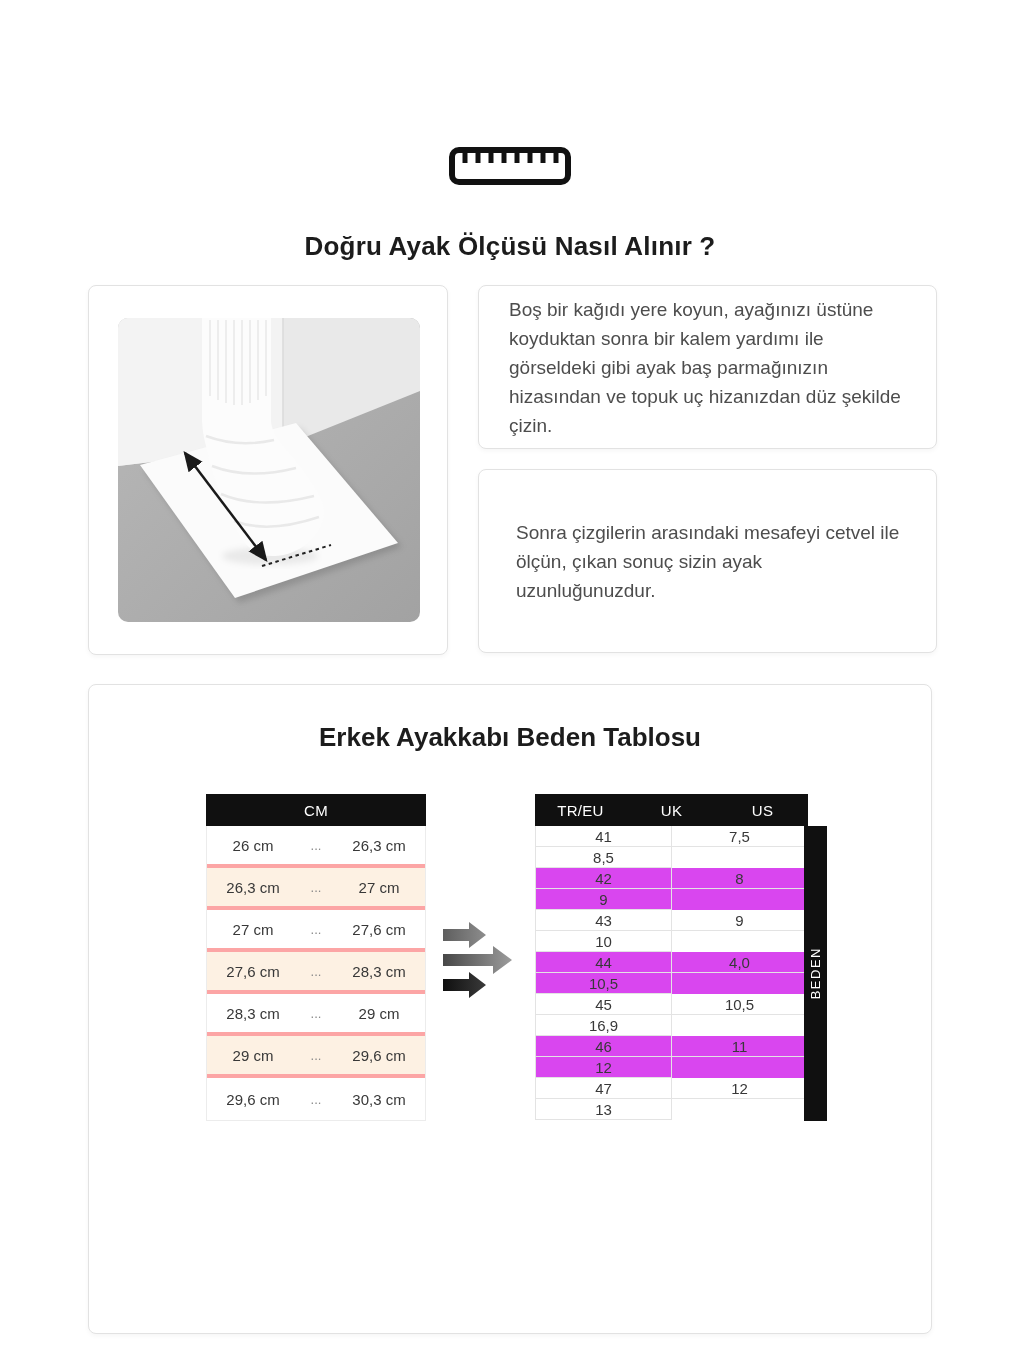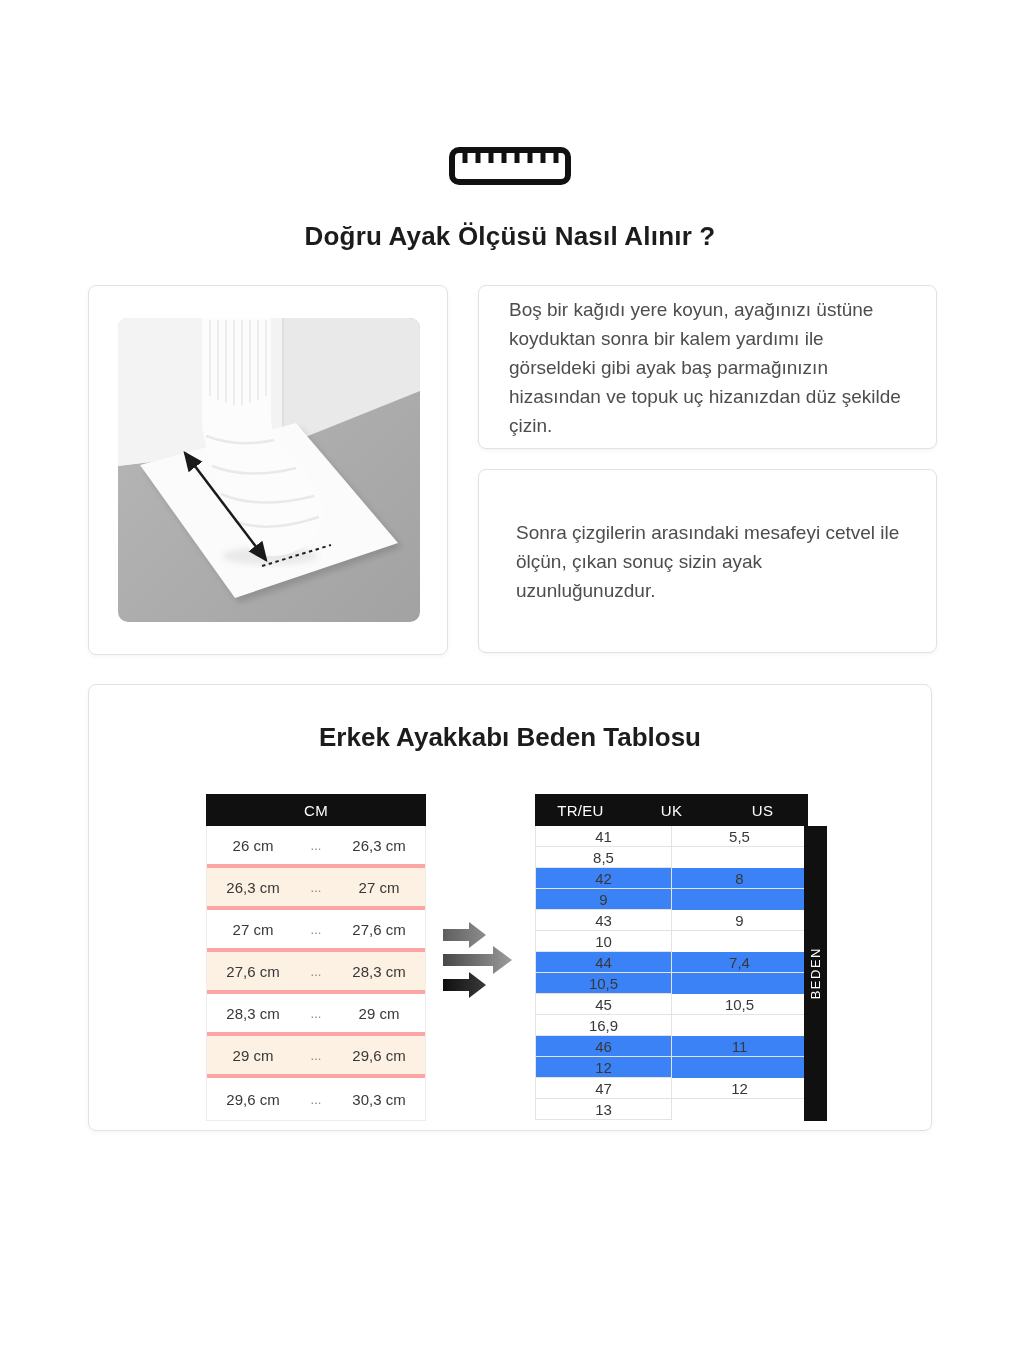--- a/index.html
+++ b/index.html
@@ -3,37 +3,37 @@
 <meta charset="utf-8">
 <style>
   * { margin:0; padding:0; box-sizing:border-box; }
   html,body { background:#ffffff; }
   body { width:1020px; height:1360px; font-family:"Liberation Sans", sans-serif; position:relative; }
   .page { position:absolute; inset:0; background:#fff; overflow:hidden; }
 
   .ruler-wrap { position:absolute; top:146px; left:50%; transform:translateX(-50%); width:124px; height:40px; }
 
   .main-title {
-    position:absolute; top:221px; left:0; width:100%;
+    position:absolute; top:231px; left:0; width:100%;
     text-align:center; font-size:26px; font-weight:bold; color:#1c1c1c; letter-spacing:.2px;
   }
 
   .card {
     position:absolute; background:#fff;
     border:1px solid #e2e2e2; border-radius:8px;
     box-shadow:0 2px 5px rgba(0,0,0,0.04);
   }
   .photo-card { left:88px; top:285px; width:360px; height:370px; }
   .photo-svg { position:absolute; left:29px; top:32px; width:302px; height:304px; border-radius:10px; overflow:hidden; display:block; }
 
   .info-card-1 { left:478px; top:285px; width:459px; height:164px; display:flex; align-items:center; }
   .info-card-2 { left:478px; top:469px; width:459px; height:184px; display:flex; align-items:center;padding-left:7px; }
   .info-text { padding:0 32px 0 30px; font-size:19px; line-height:29px; color:#4d4d4d; }
 
-  .size-card { left:88px; top:684px; width:844px; height:447px; }
+  .size-card { left:88px; top:684px; width:844px; height:650px; }
   .size-title { text-align:center; padding-top:37px; font-size:26px; font-weight:bold; color:#1c1c1c; }
 
   .t-header {
     background:#101010; color:#ffffff; font-size:15px; font-weight:500;
     height:32px; display:flex; align-items:center; justify-content:center; letter-spacing:.3px;
   }
 
   .cm-table { position:absolute; left:117px; top:109px; width:220px; }
   .cm-body { border:1px solid #ececec; border-top:none; }
   .cm-row {
@@ -45,21 +45,21 @@
   .cm-row span { text-align:center; }
   .cm-dots { color:#8a8a8a; font-size:13px; }
 
   .arrows-icon { position:absolute; left:352px; top:234px; width:74px; height:82px; }
 
   .size-table { position:absolute; left:438px; top:109px; width:281px;padding-left:8px; }
   .size-header { display:grid; grid-template-columns:1fr 1fr 1fr; background:#101010; height:32px; }
   .size-header span { color:#fff; font-size:15px; font-weight:500; display:flex; align-items:center; justify-content:center; letter-spacing:.3px; }
   .size-body { border-left:1px solid #e3e3e3; }
   .size-row { display:grid; grid-template-columns:1fr 1fr; height:42px; background:#fff; }
-  .size-row.alt { background:#3b82f6; }
+  .size-row.alt { background:#d946ef; }
   .size-cell {
     display:flex; align-items:center; justify-content:center;
     font-size:15px; color:#383838;
     border-right:1px solid #e3e3e3; border-bottom:1px solid #e3e3e3;
   }
 
   .beden-bar {
     position:absolute; left:715px; top:141px; width:23px; height:295px;
     background:#101010; display:flex; align-items:center; justify-content:center;
   }
@@ -223,36 +223,36 @@
 
     <div class="size-table">
       <div class="size-header" id="size-headers">
           <span>TR/EU</span>
           <span>UK</span>
           <span>US</span>
         </div>
       <div class="size-body" id="size-body">
           <div class="size-row">
             <div class="size-cell">41</div>
-            <div class="size-cell">5,5</div>
+            <div class="size-cell">7,5</div>
             <div class="size-cell">8,5</div>
           </div>
           <div class="size-row alt">
             <div class="size-cell">42</div>
             <div class="size-cell">8</div>
             <div class="size-cell">9</div>
           </div>
           <div class="size-row">
             <div class="size-cell">43</div>
             <div class="size-cell">9</div>
             <div class="size-cell">10</div>
           </div>
           <div class="size-row alt">
             <div class="size-cell">44</div>
-            <div class="size-cell">7,4</div>
+            <div class="size-cell">4,0</div>
             <div class="size-cell">10,5</div>
           </div>
           <div class="size-row">
             <div class="size-cell">45</div>
             <div class="size-cell">10,5</div>
             <div class="size-cell">16,9</div>
           </div>
           <div class="size-row alt">
             <div class="size-cell">46</div>
             <div class="size-cell">11</div>

